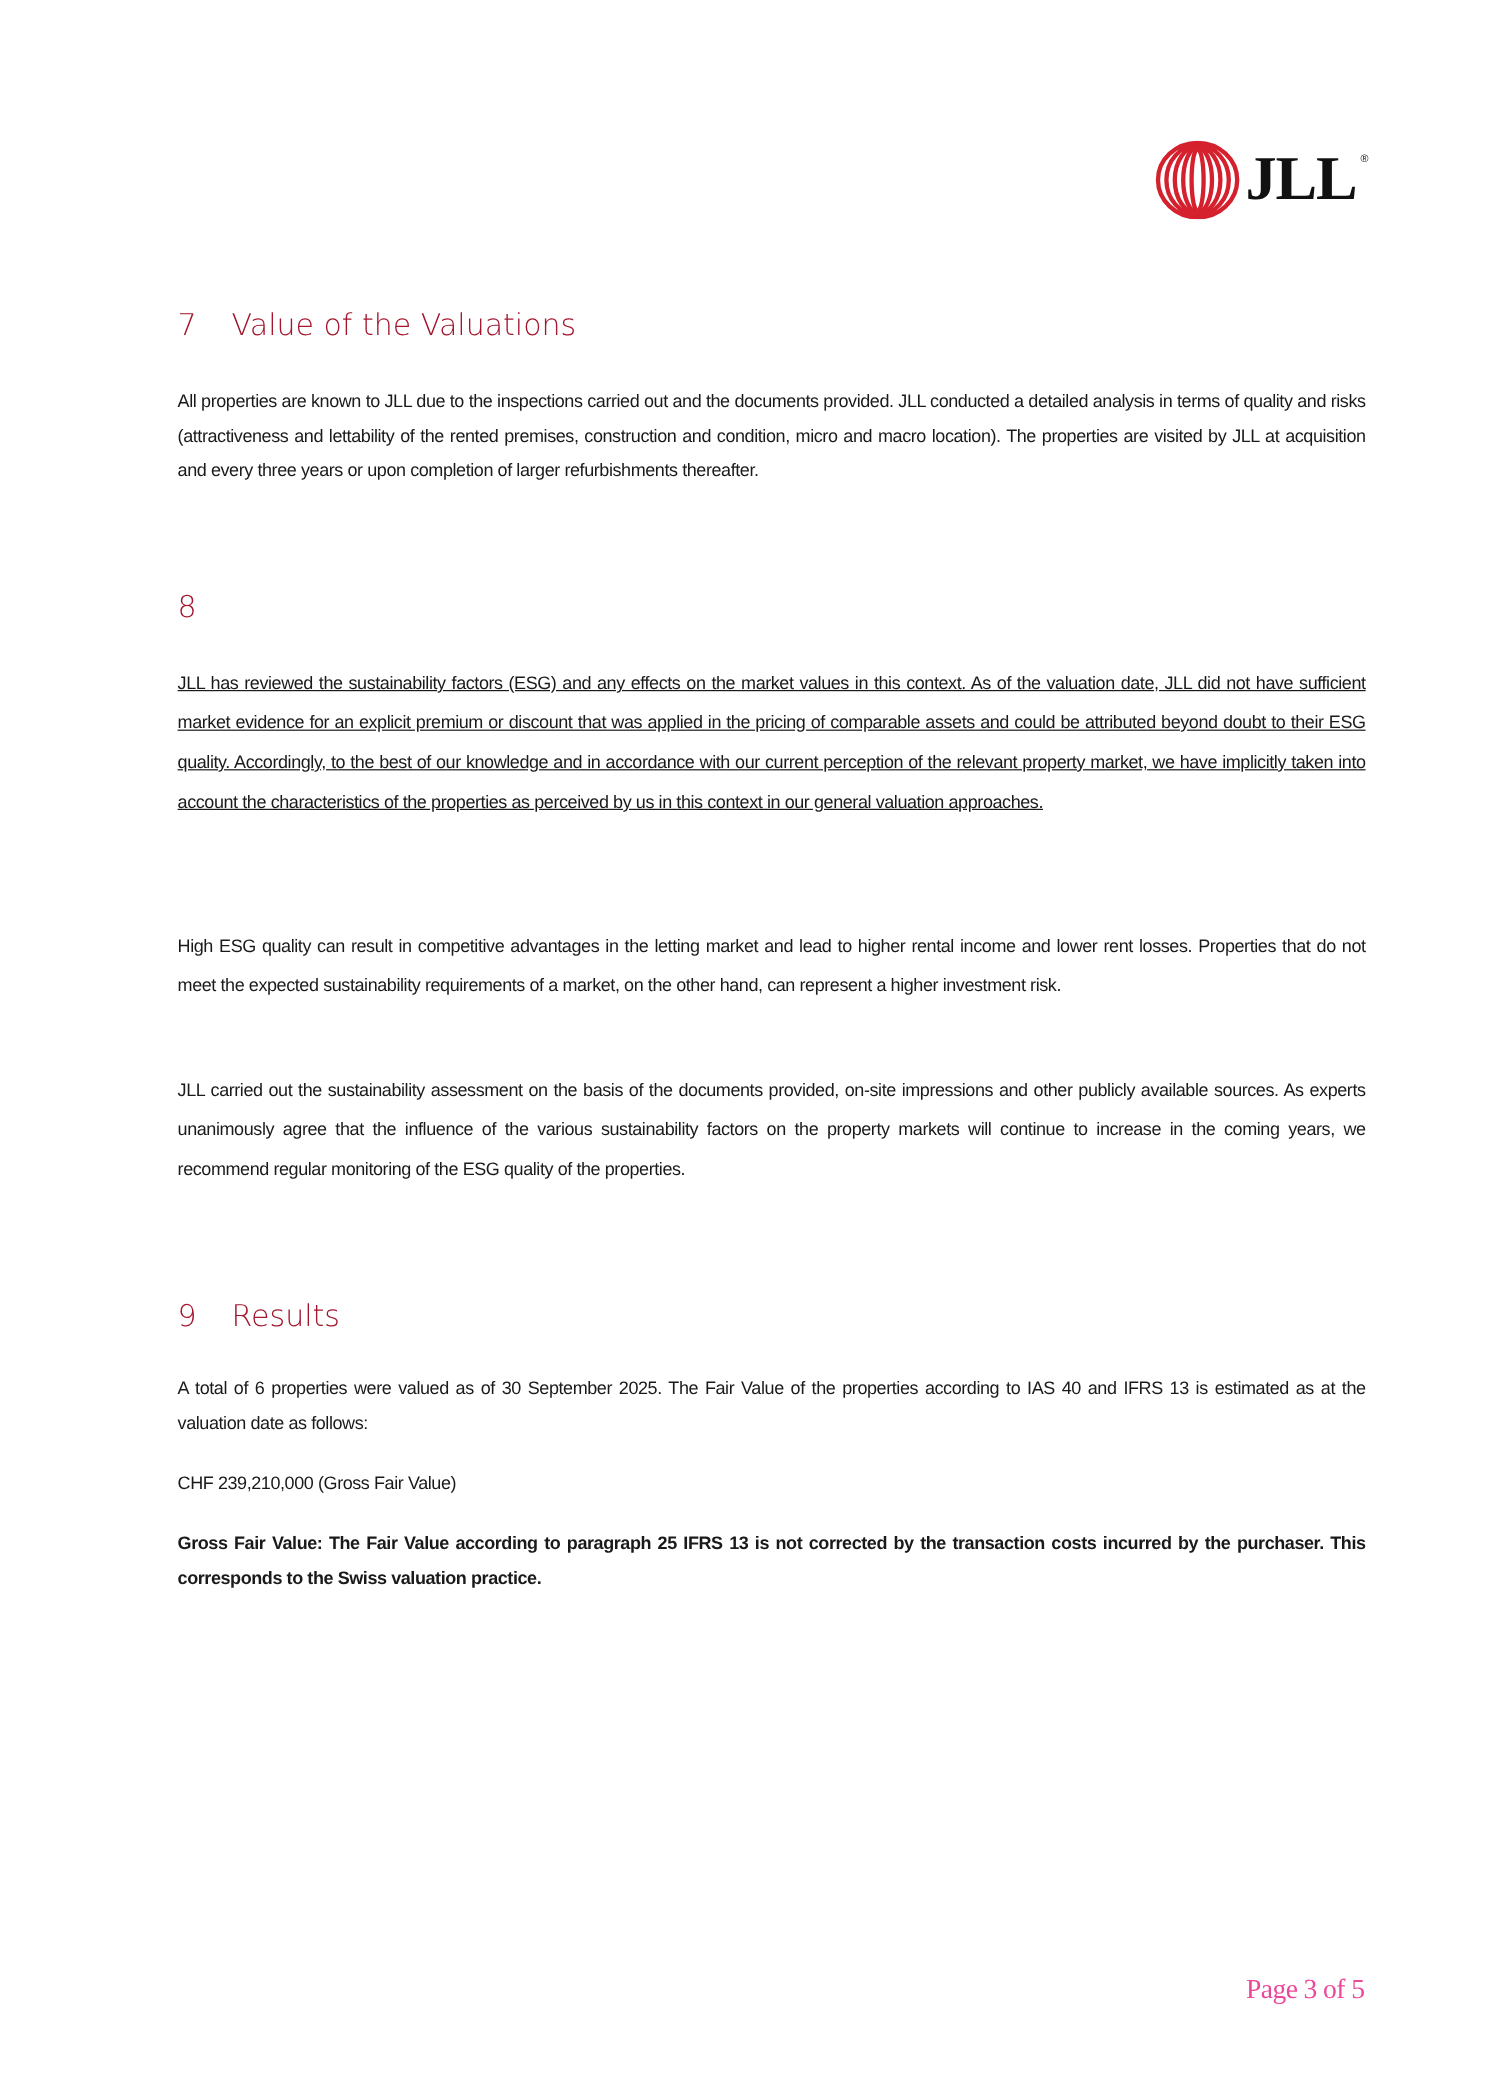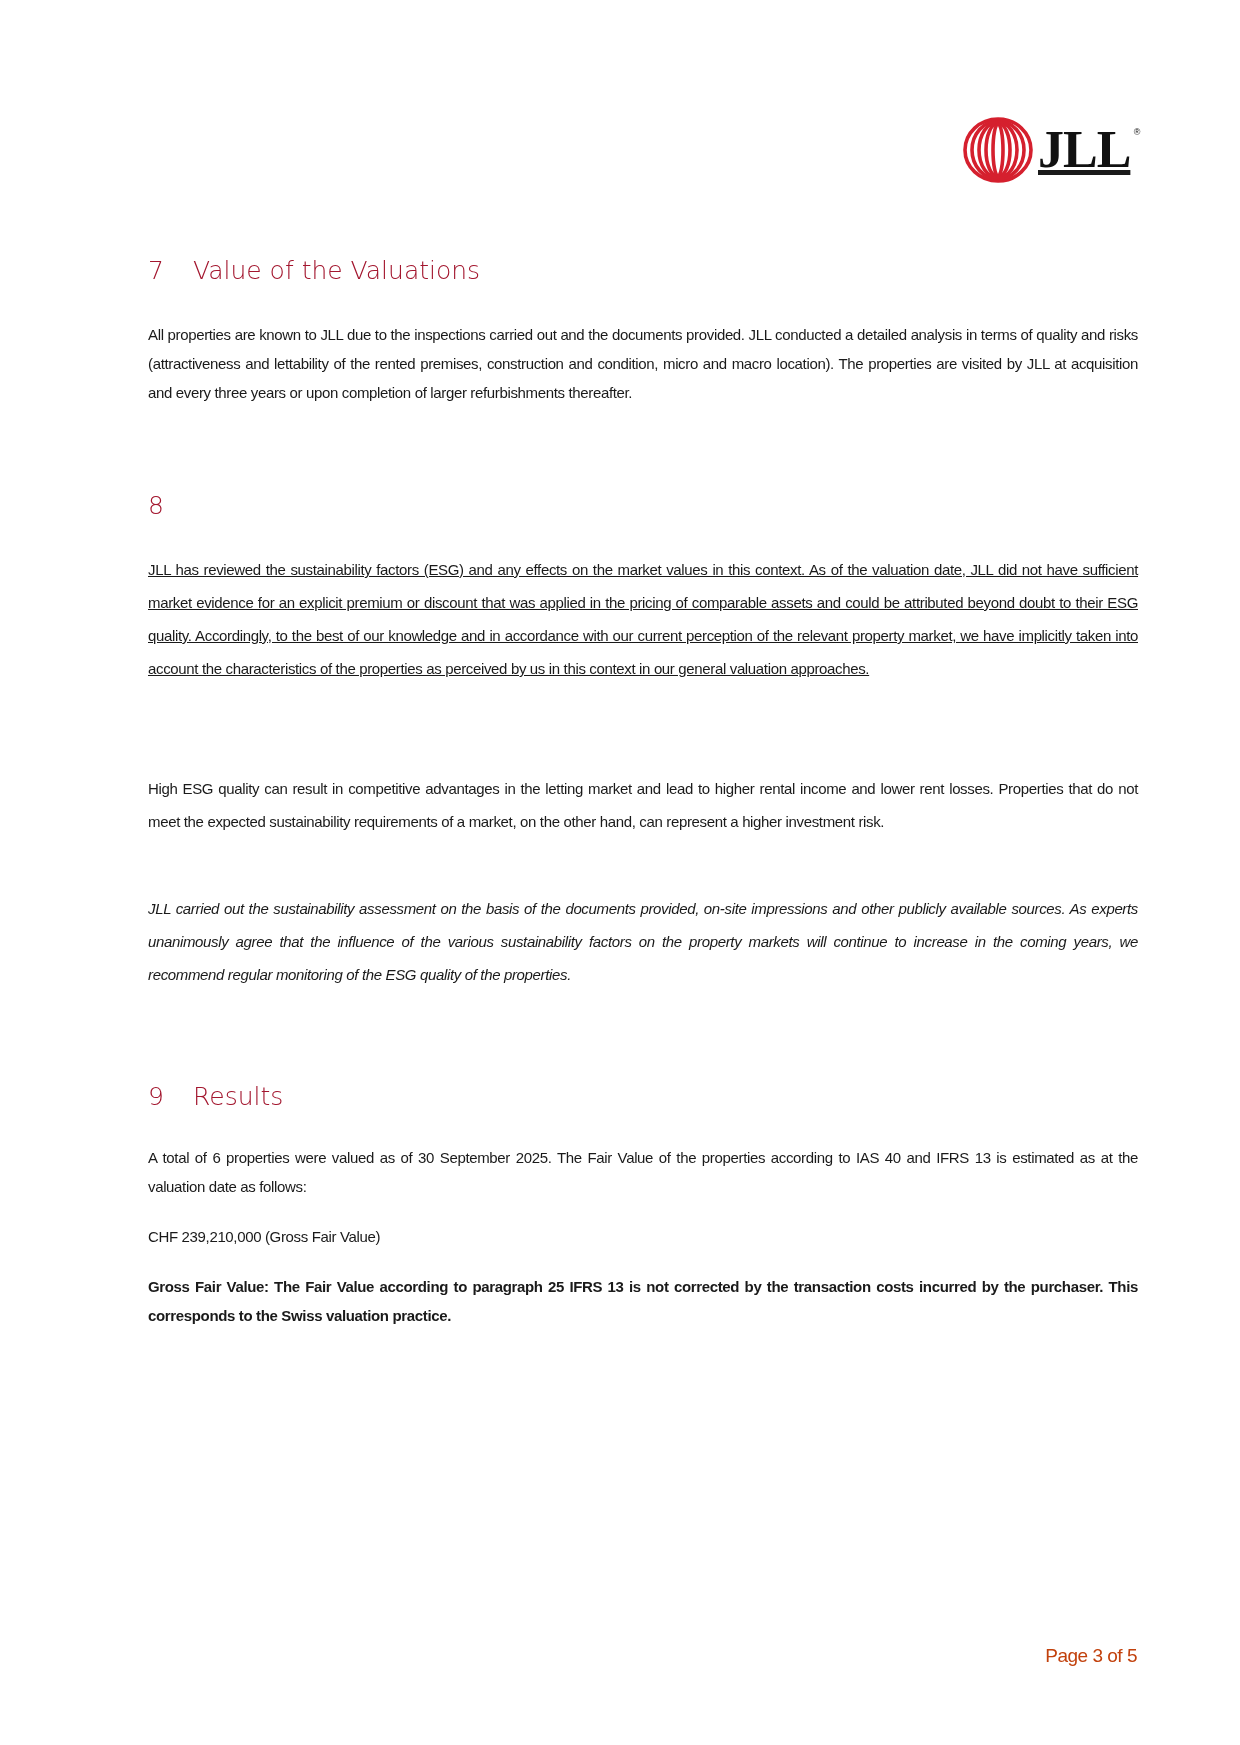--- a/index.html
+++ b/index.html
@@ -12,21 +12,20 @@
       color: #1a1a1a;
     }
     .logo {
       position: absolute;
       left: 962px;
       top: 115px;
       width: 180px;
       height: 70px;
       display: flex;
       align-items: center;
-      text-decoration: underline;
     }
     .logo svg { display: block; }
     .logo-text {
       font-family: "Liberation Serif", serif;
       font-weight: bold;
       font-size: 52px;
       color: #111;
       letter-spacing: -1px;
       margin-left: 4px;
       line-height: 1;
@@ -62,23 +61,23 @@
       text-align: justify;
       margin: 0;
       letter-spacing: -0.35px;
     }
     .para.tight { line-height: 29px; }
     .para.loose { line-height: 33px; }
     .footer {
       position: absolute;
       right: 103px;
       top: 1645px;
-      font-family: Liberation Sans, sans-serif;
-      font-size: 19px;
-      color: #c2410c;
+      font-family: Liberation Serif, serif;
+      font-size: 23px;
+      color: #ec4899;
       letter-spacing: -0.5px;
     }
   </style>
 </head>
 <body>
 
 <div class="logo">
   <svg width="72" height="66" viewBox="0 0 72 66">
     <g fill="none" stroke="#d5202e" stroke-width="3.6">
       <ellipse cx="36" cy="33" rx="33" ry="31"></ellipse>
@@ -108,21 +107,21 @@
   <h2 class="heading">
     <span class="num">8</span>
   </h2>
 </div>
 <div class="content" style="top:553px;text-decoration:underline;">
   <p class="para loose">JLL has reviewed the sustainability factors (ESG) and any effects on the market values in this context. As of the valuation date, JLL did not have sufficient market evidence for an explicit premium or discount that was applied in the pricing of comparable assets and could be attributed beyond doubt to their ESG quality. Accordingly, to the best of our knowledge and in accordance with our current perception of the relevant property market, we have implicitly taken into account the characteristics of the properties as perceived by us in this context in our general valuation approaches.</p>
 </div>
 <div class="content" style="top:772px;">
   <p class="para loose">High ESG quality can result in competitive advantages in the letting market and lead to higher rental income and lower rent losses. Properties that do not meet the expected sustainability requirements of a market, on the other hand, can represent a higher investment risk.</p>
 </div>
-<div class="content" style="top:892px;font-style:italic;">
+<div class="content" style="top:892px;">
   <p class="para loose">JLL carried out the sustainability assessment on the basis of the documents provided, on-site impressions and other publicly available sources. As experts unanimously agree that the influence of the various sustainability factors on the property markets will continue to increase in the coming years, we recommend regular monitoring of the ESG quality of the properties.</p>
 </div>
 
 <div class="content" style="top:1082px;">
   <h2 class="heading">
     <span class="num">9</span>
     <span>Results</span>
   </h2>
 </div>
 <div class="content" style="top:1143px;">

